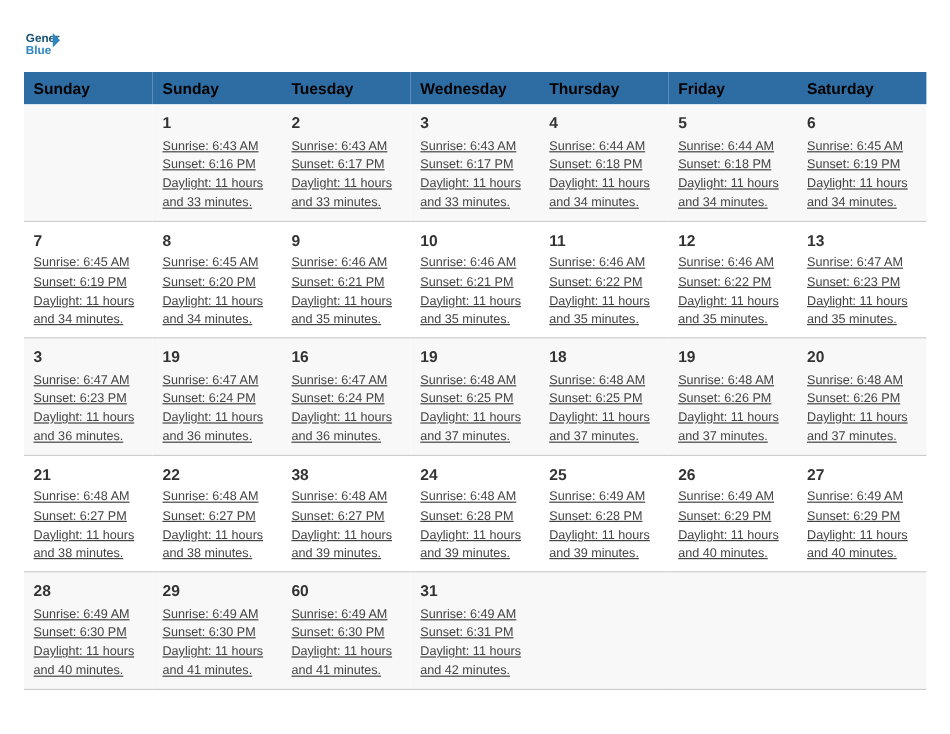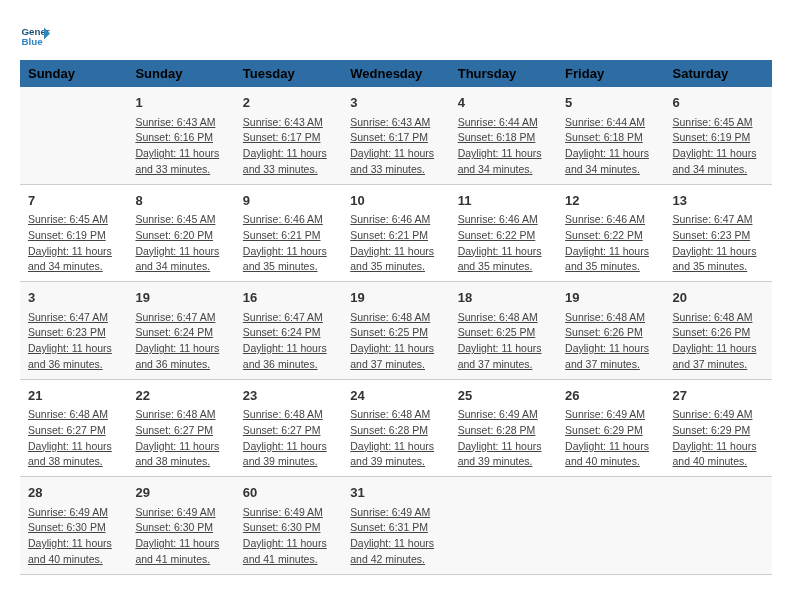--- a/index.html
+++ b/index.html
@@ -264,21 +264,21 @@
 and 38 minutes.</div>
         </td>
         <td>
           <span class="day-num">22</span>
           <div class="day-info" style="white-space: pre-line;">Sunrise: 6:48 AM
 Sunset: 6:27 PM
 Daylight: 11 hours
 and 38 minutes.</div>
         </td>
         <td>
-          <span class="day-num">23</span>
+          <span class="day-num">38</span>
           <div class="day-info" style="white-space: pre-line;">Sunrise: 6:48 AM
 Sunset: 6:27 PM
 Daylight: 11 hours
 and 39 minutes.</div>
         </td>
         <td>
           <span class="day-num">24</span>
           <div class="day-info" style="white-space: pre-line;">Sunrise: 6:48 AM
 Sunset: 6:28 PM
 Daylight: 11 hours

